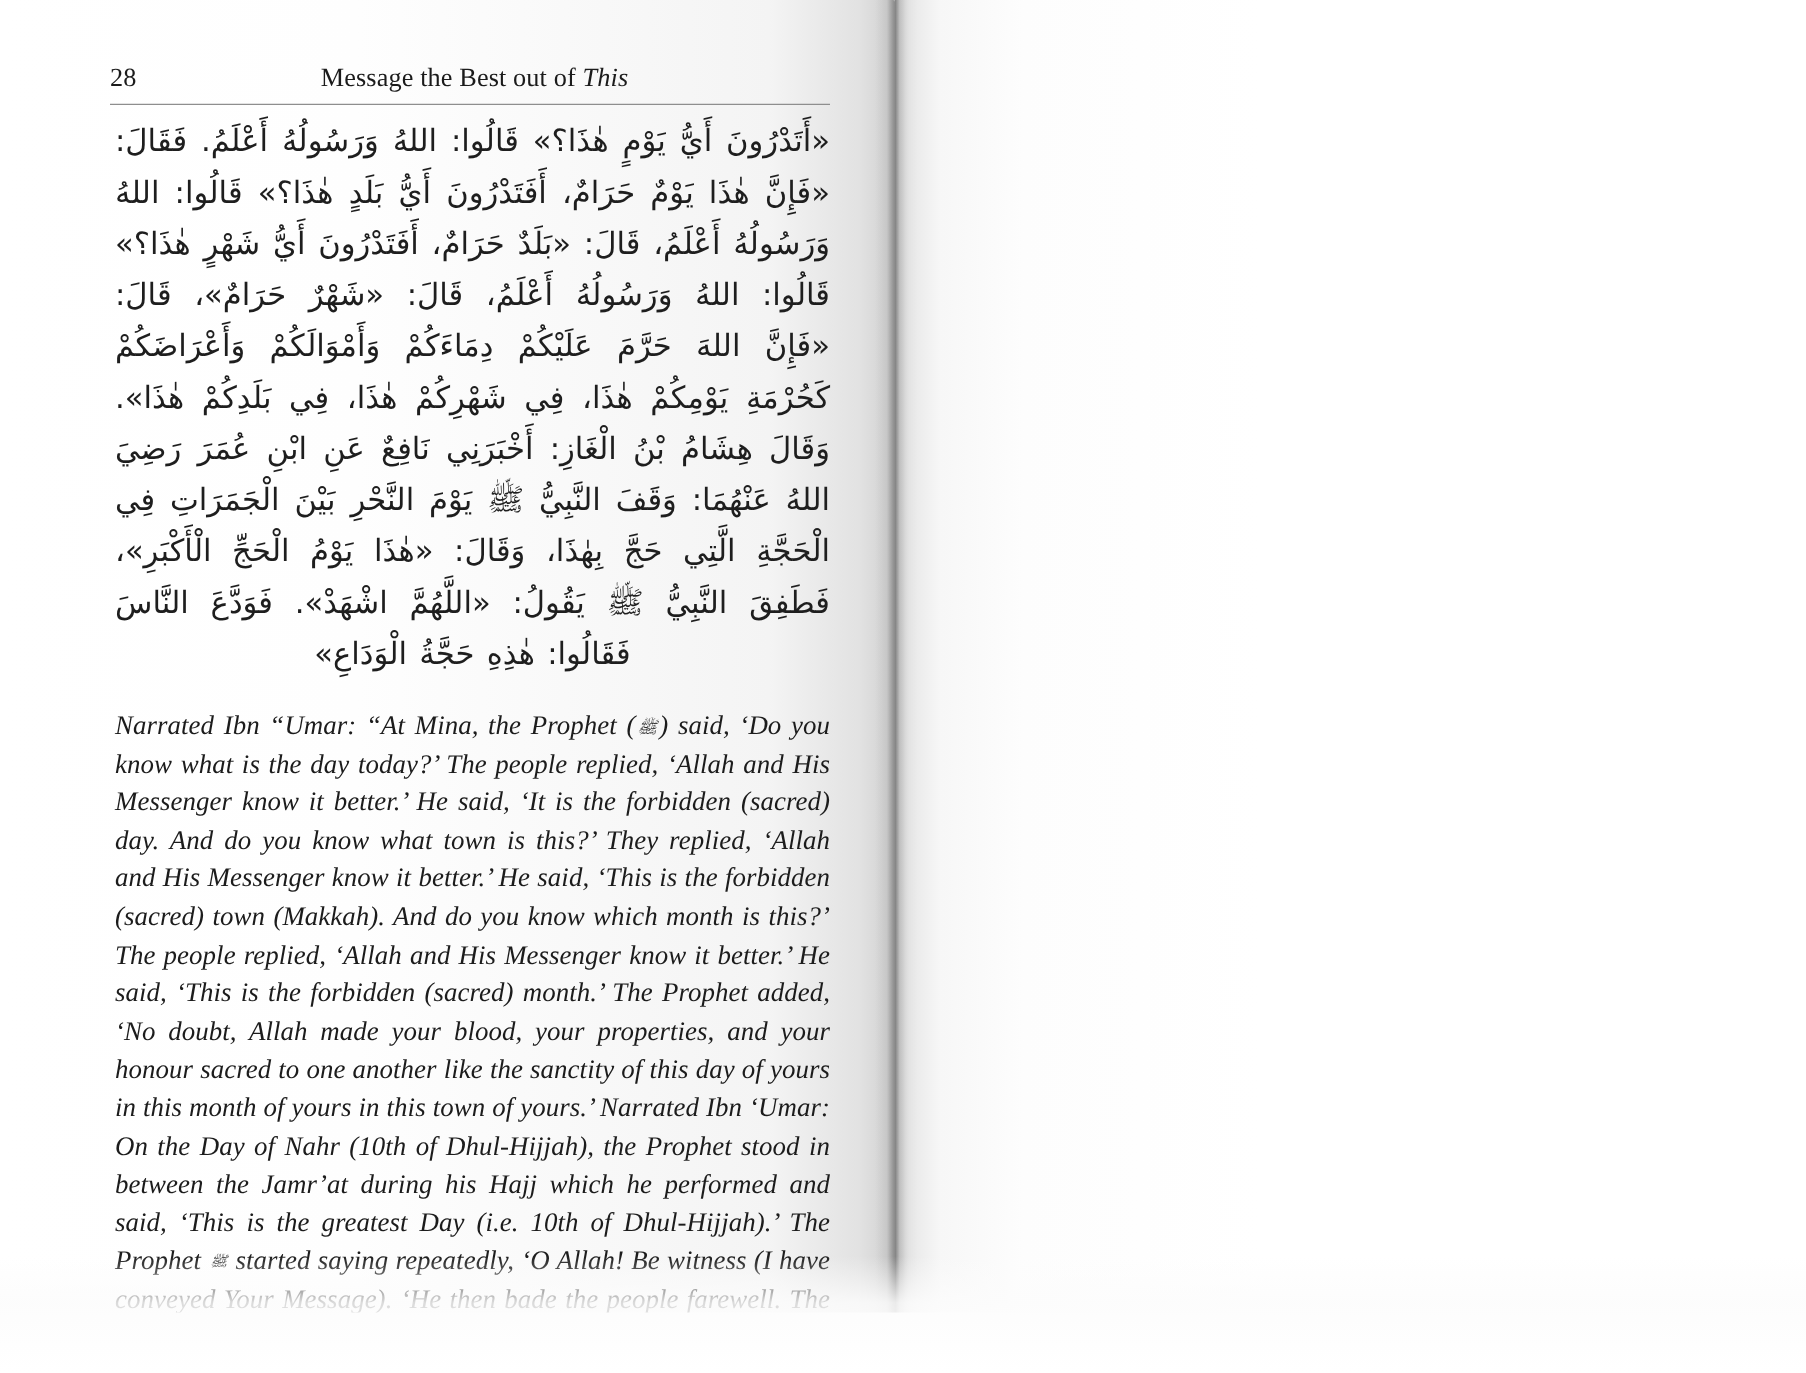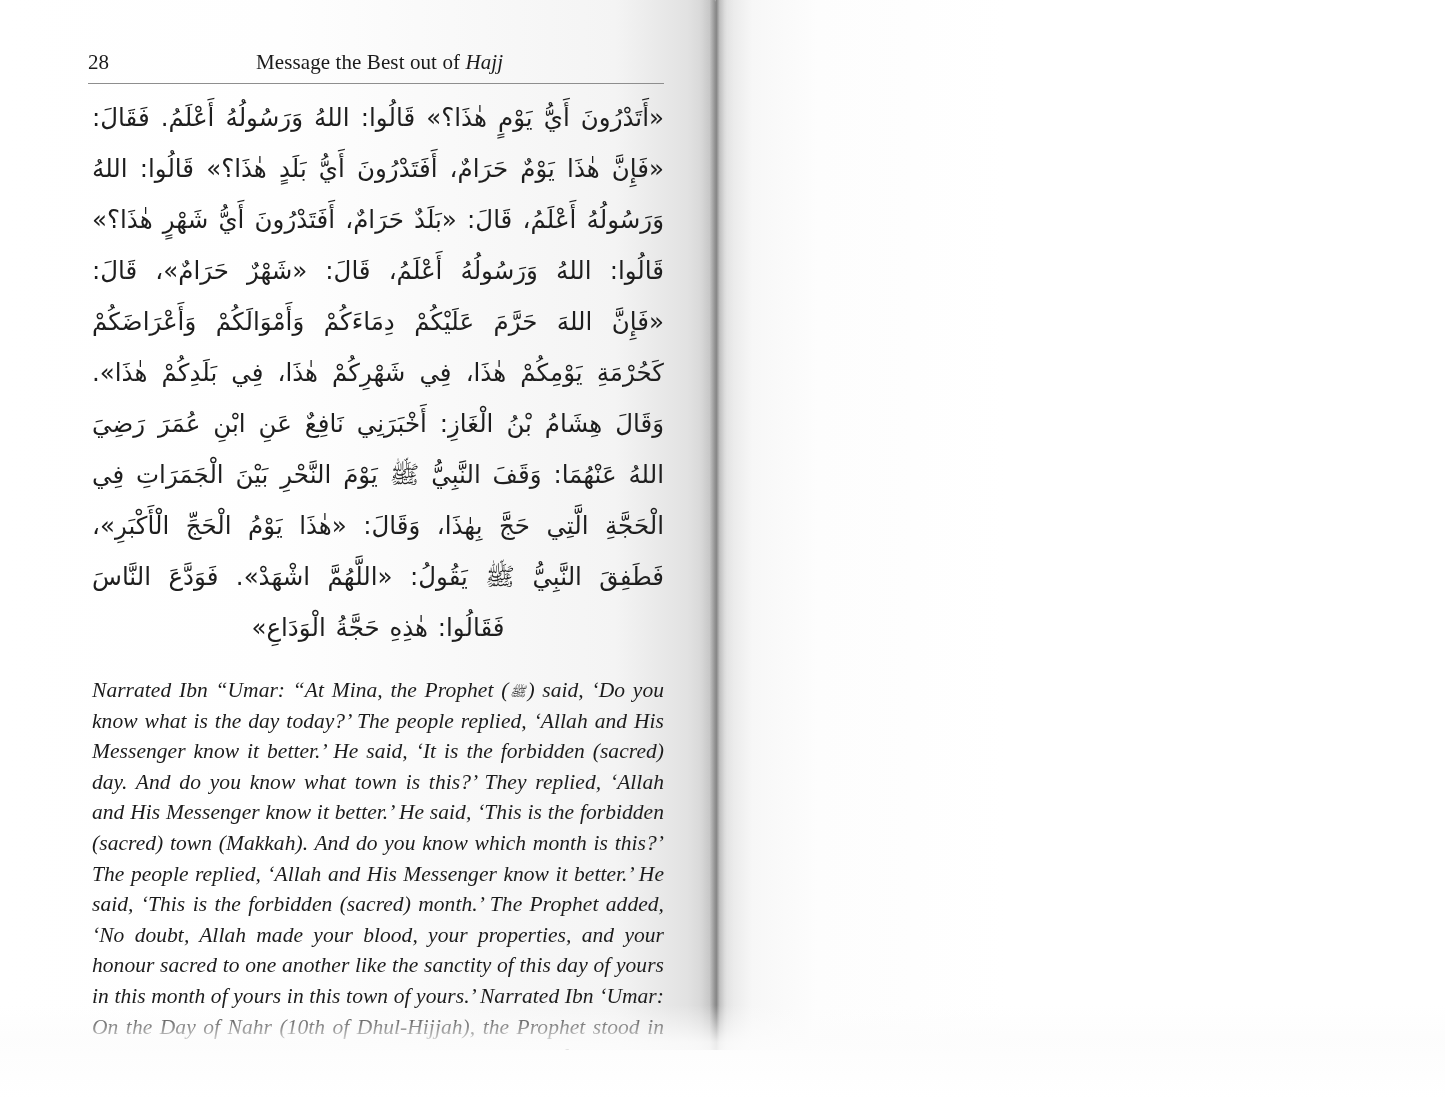--- a/index.html
+++ b/index.html
@@ -121,21 +121,21 @@
     direction: rtl;
     text-align: justify;
     text-align-last: center;
     font-family: "DejaVu Sans", "Liberation Sans", sans-serif;
     font-size: 24.5px;
     line-height: 42px;
     color: #1e1e1e;
     letter-spacing: 0.2px;
     word-spacing: 2px;
   }
-  #left-arabic  { line-height: 51px; }
+  #left-arabic  { line-height: 41px; }
 
   .eng-italic {
     font-style: italic;
     font-size: 21.5px;
     line-height: 30.6px;
     text-align: justify;
     color: #1c1c1c;
     letter-spacing: 0.05px;
   }
   #left-narration { margin-top: 22px; }
@@ -165,21 +165,21 @@
 </style>
 </head>
 <body>
 
 <div id="book-spread">
 
   <div class="page" id="page-left">
 
     <div class="running-head" id="head-left">
       <span class="folio">28</span>
-      <span class="head-title"><span>Message the Best out of </span><span class="it">Hajj</span></span>
+      <span class="head-title"><span>Message the Best out of </span><span class="it">This</span></span>
       <span class="rule"></span>
     </div>
 
     <div class="col" id="left-col">
 
       <div class="arabic" id="left-arabic">«أَتَدْرُونَ أَيُّ يَوْمٍ هٰذَا؟» قَالُوا: اللهُ وَرَسُولُهُ أَعْلَمُ. فَقَالَ: «فَإِنَّ هٰذَا يَوْمٌ حَرَامٌ، أَفَتَدْرُونَ أَيُّ بَلَدٍ هٰذَا؟» قَالُوا: اللهُ وَرَسُولُهُ أَعْلَمُ، قَالَ: «بَلَدٌ حَرَامٌ، أَفَتَدْرُونَ أَيُّ شَهْرٍ هٰذَا؟» قَالُوا: اللهُ وَرَسُولُهُ أَعْلَمُ، قَالَ: «شَهْرٌ حَرَامٌ»، قَالَ: «فَإِنَّ اللهَ حَرَّمَ عَلَيْكُمْ دِمَاءَكُمْ وَأَمْوَالَكُمْ وَأَعْرَاضَكُمْ كَحُرْمَةِ يَوْمِكُمْ هٰذَا، فِي شَهْرِكُمْ هٰذَا، فِي بَلَدِكُمْ هٰذَا». وَقَالَ هِشَامُ بْنُ الْغَازِ: أَخْبَرَنِي نَافِعٌ عَنِ ابْنِ عُمَرَ رَضِيَ اللهُ عَنْهُمَا: وَقَفَ النَّبِيُّ ﷺ يَوْمَ النَّحْرِ بَيْنَ الْجَمَرَاتِ فِي الْحَجَّةِ الَّتِي حَجَّ بِهٰذَا، وَقَالَ: «هٰذَا يَوْمُ الْحَجِّ الْأَكْبَرِ»، فَطَفِقَ النَّبِيُّ ﷺ يَقُولُ: «اللَّهُمَّ اشْهَدْ». فَوَدَّعَ النَّاسَ فَقَالُوا: هٰذِهِ حَجَّةُ الْوَدَاعِ»</div>
 
       <div class="eng-italic" id="left-narration">
         <span>Narrated Ibn “Umar: “At Mina, the Prophet (</span><span class="pbuh"></span><span>) said, ‘Do you know what is the day today?’ The people replied, ‘Allah and His Messenger know it better.’ He said, ‘It is the forbidden (sacred) day. And do you know what town is this?’ They replied, ‘Allah and His Messenger know it better.’ He said, ‘This is the forbidden (sacred) town (Makkah). And do you know which month is this?’ The people replied, ‘Allah and His Messenger know it better.’ He said, ‘This is the forbidden (sacred) month.’ The Prophet added, ‘No doubt, Allah made your blood, your properties, and your honour sacred to one another like the sanctity of this day of yours in this month of yours in this town of yours.’ Narrated Ibn ‘Umar: On the Day of Nahr (10th of Dhul-Hijjah), the Prophet stood in between the Jamr’at during his Hajj which he performed and said, ‘This is the greatest Day (i.e. 10th of Dhul-Hijjah).’ The Prophet </span><span class="pbuh pbuh-sm"></span><span> started saying repeatedly, ‘O Allah! Be witness (I have conveyed Your Message). ‘He then bade the people farewell. The people said, ‘This is Hajjatul-Wadaa”.”</span>
       </div>

